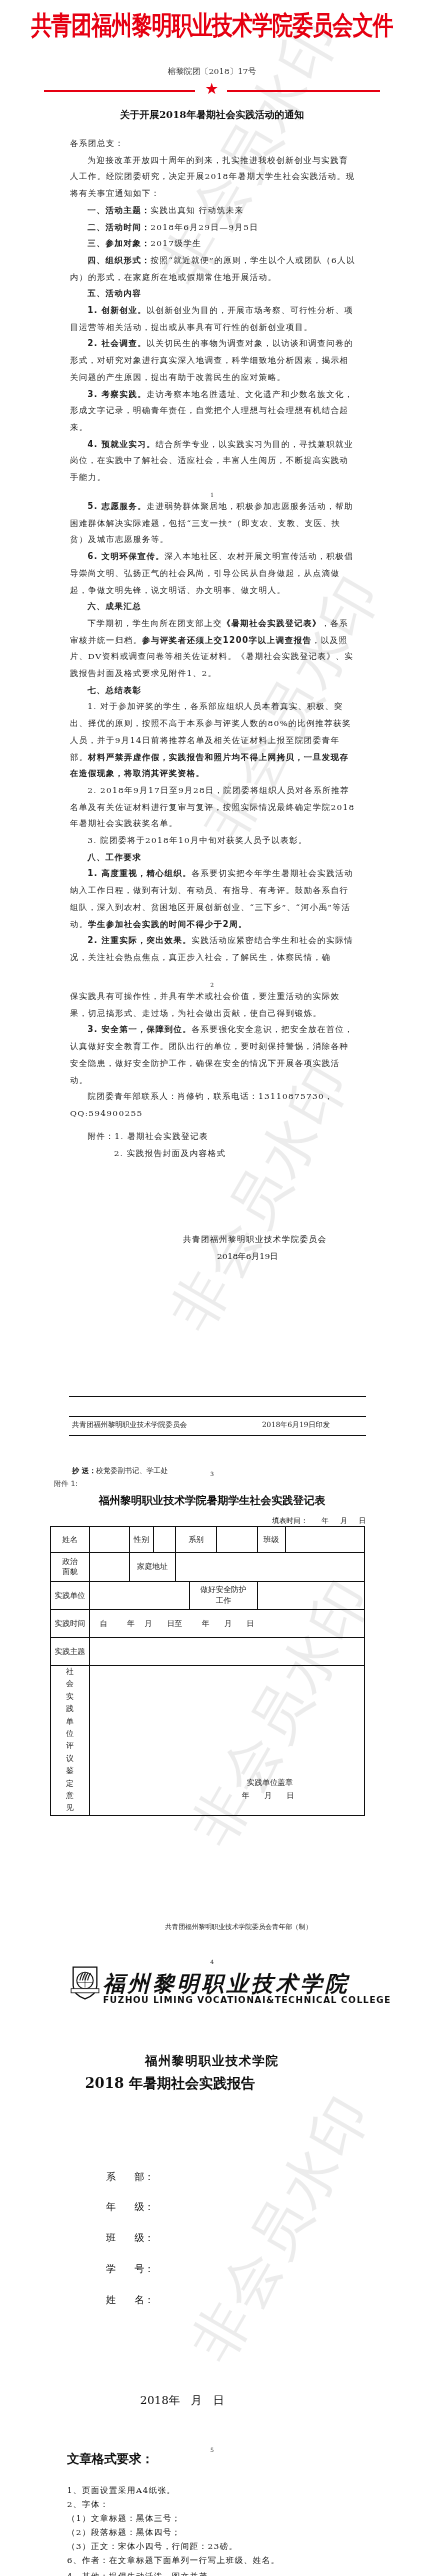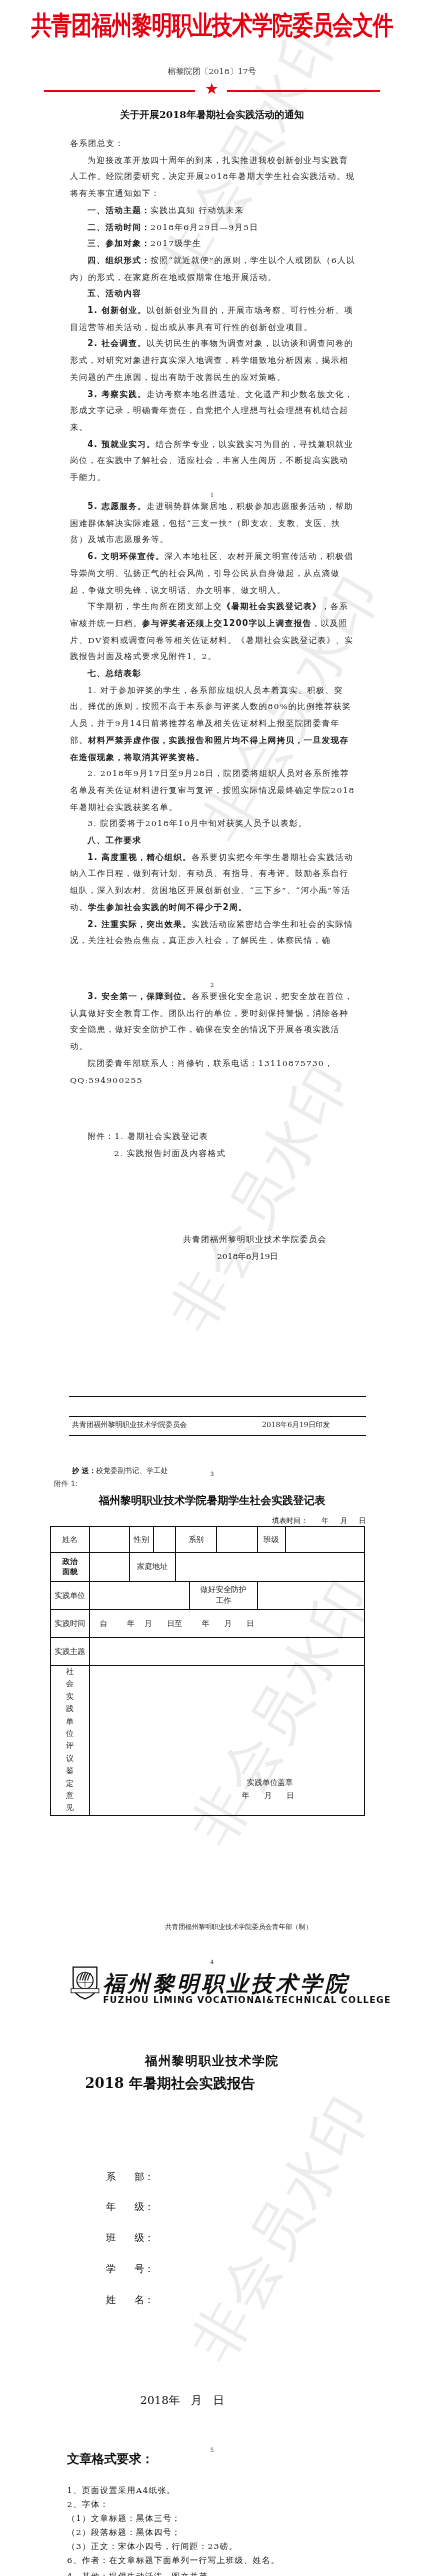--- a/index.html
+++ b/index.html
@@ -55,32 +55,34 @@
     <div class="p"><span class="b">1. 创新创业。</span><span>以创新创业为目的，开展市场考察、可行性分析、项目运营等相关活动，提出或从事具有可行性的创新创业项目。</span></div>
     <div class="p"><span class="b">2. 社会调查。</span><span>以关切民生的事物为调查对象，以访谈和调查问卷的形式，对研究对象进行真实深入地调查，科学细致地分析因素，揭示相关问题的产生原因，提出有助于改善民生的应对策略。</span></div>
     <div class="p"><span class="b">3. 考察实践。</span><span>走访考察本地名胜遗址、文化遗产和少数名族文化，形成文字记录，明确青年责任，自觉把个人理想与社会理想有机结合起来。</span></div>
     <div class="p"><span class="b">4. 预就业实习。</span><span>结合所学专业，以实践实习为目的，寻找兼职就业岗位，在实践中了解社会、适应社会，丰富人生阅历，不断提高实践动手能力。</span></div>
   </div>
   <div class="abs pg" style="top:492px;">1</div>
 
   <div class="abs body" style="top:498px;">
     <div class="p"><span class="b">5. 志愿服务。</span><span>走进弱势群体聚居地，积极参加志愿服务活动，帮助困难群体解决实际难题，包括“三支一扶”（即支农、支教、支医、扶贫）及城市志愿服务等。</span></div>
     <div class="p"><span class="b">6. 文明环保宣传。</span><span>深入本地社区、农村开展文明宣传活动，积极倡导崇尚文明、弘扬正气的社会风尚，引导公民从自身做起，从点滴做起，争做文明先锋，说文明话、办文明事、做文明人。</span></div>
+    <div class="p b">六、成果汇总</div>
     <div class="p"><span>下学期初，学生向所在团支部上交</span><span class="b">《暑期社会实践登记表》</span><span>，各系审核并统一归档。</span><span class="b">参与评奖者还须上交1200字以上调查报告</span><span>，以及照片、DV资料或调查问卷等相关佐证材料。《暑期社会实践登记表》、实践报告封面及格式要求见附件1、2。</span></div>
     <div class="p b">七、总结表彰</div>
     <div class="p"><span>1. 对于参加评奖的学生，各系部应组织人员本着真实、积极、突出、择优的原则，按照不高于本系参与评奖人数的80%的比例推荐获奖人员，并于9月14日前将推荐名单及相关佐证材料上报至院团委青年部。</span><span class="b">材料严禁弄虚作假，实践报告和照片均不得上网拷贝，一旦发现存在造假现象，将取消其评奖资格。</span></div>
     <div class="p">2. 2018年9月17日至9月28日，院团委将组织人员对各系所推荐名单及有关佐证材料进行复审与复评，按照实际情况最终确定学院2018年暑期社会实践获奖名单。</div>
     <div class="p">3. 院团委将于2018年10月中旬对获奖人员予以表彰。</div>
     <div class="p b">八、工作要求</div>
     <div class="p"><span class="b">1. 高度重视，精心组织。</span><span>各系要切实把今年学生暑期社会实践活动纳入工作日程，做到有计划、有动员、有指导、有考评。鼓励各系自行组队，深入到农村、贫困地区开展创新创业、“三下乡”、“河小禹”等活动。</span><span class="b">学生参加社会实践的时间不得少于2周。</span></div>
     <div class="p"><span class="b">2. 注重实际，突出效果。</span><span>实践活动应紧密结合学生和社会的实际情况，关注社会热点焦点，真正步入社会，了解民生，体察民情，确</span></div>
   </div>
   <div class="abs pg" style="top:982px;">2</div>
 
   <div class="abs body" style="top:988px;">
+    <div>保实践具有可操作性，并具有学术或社会价值，要注重活动的实际效果，切忌搞形式、走过场，为社会做出贡献，使自己得到锻炼。</div>
     <div class="p"><span class="b">3. 安全第一，保障到位。</span><span>各系要强化安全意识，把安全放在首位，认真做好安全教育工作。团队出行的单位，要时刻保持警惕，消除各种安全隐患，做好安全防护工作，确保在安全的情况下开展各项实践活动。</span></div>
     <div class="p">院团委青年部联系人：肖修钧，联系电话：13110875730，QQ:594900255</div>
   </div>
   <div class="abs body" style="top:1128px;">
     <div class="p"><span>附件：</span><span>1. 暑期社会实践登记表</span></div>
     <div style="padding-left:44px;">2. 实践报告封面及内容格式</div>
   </div>
   <div class="abs" style="left:183px;top:1234px;font-size:8.2px;letter-spacing:0.8px;">共青团福州黎明职业技术学院委员会</div>
   <div class="abs" style="left:217px;top:1251px;font-size:8.2px;">2018年6月19日</div>
 
@@ -115,21 +117,21 @@
       <td>姓名</td>
       <td></td>
       <td>性别</td>
       <td></td>
       <td colspan="2">系别</td>
       <td></td>
       <td>班级</td>
       <td></td>
     </tr>
     <tr style="height:29px;">
-      <td style="padding:0 8px;line-height:10.3px;font-weight:bold;">政治面貌</td>
+      <td style="padding:0 8px;line-height:10.3px;">政治面貌</td>
       <td></td>
       <td colspan="2">家庭地址</td>
       <td colspan="5"></td>
     </tr>
     <tr style="height:28px;">
       <td>实践单位</td>
       <td colspan="4"></td>
       <td colspan="2" style="padding:0 9.3px;line-height:10.3px;">做好安全防护工作</td>
       <td colspan="2"></td>
     </tr>

